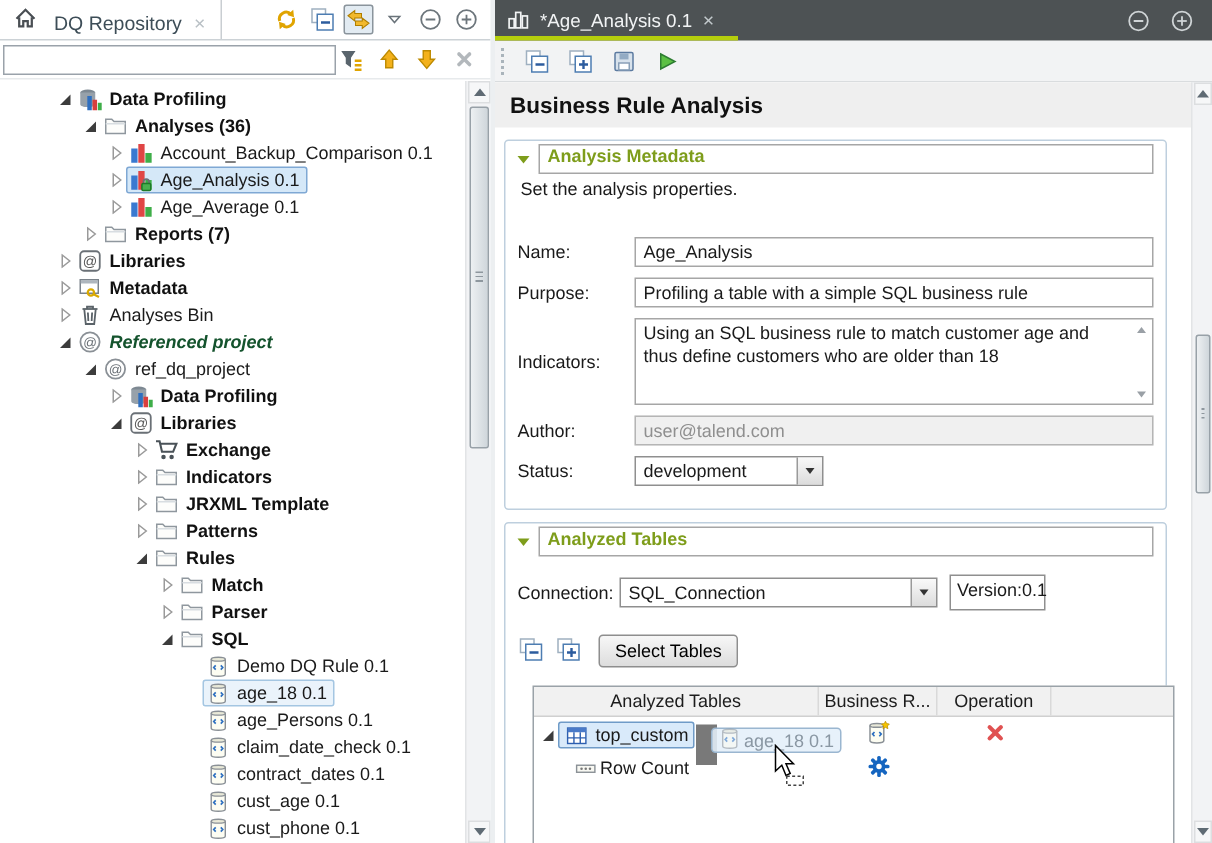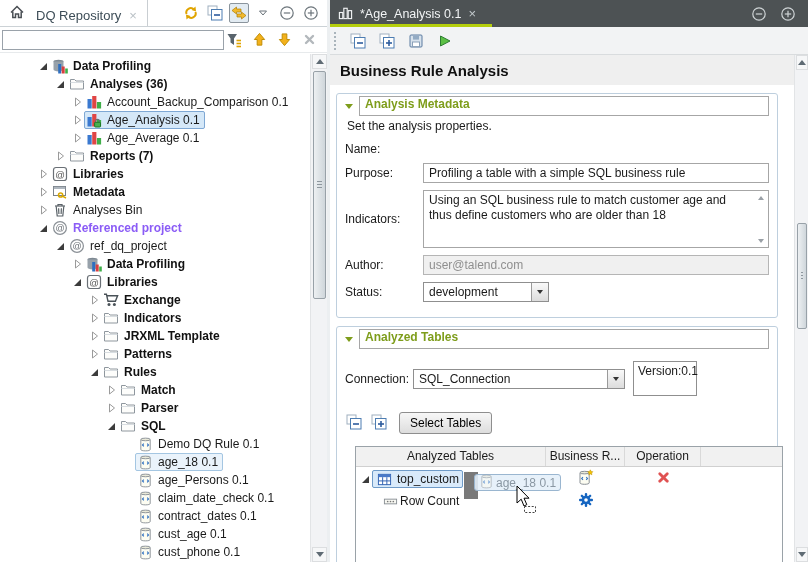--- a/index.html
+++ b/index.html
@@ -21,21 +21,21 @@
   .tool-btn.pressed{border:1px solid #8a949c;border-radius:2px;background:#e2ebf2;}
 
   .lp-searchrow{height:26px;display:flex;align-items:center;border-bottom:1px solid #e7eaec;}
   .lp-search{margin-left:2px;width:228px;height:20px;border:1px solid #9aa2aa;padding:0 4px;font:12px "Liberation Sans",sans-serif;outline:none;}
   .lp-filter-tools{margin-left:auto;display:flex;align-items:center;gap:5px;padding-right:8px;}
 
   .tree{position:absolute;left:0;top:54px;right:17px;bottom:0;overflow:hidden;padding-top:3px;background:#fff;padding-left:32px;}
   .trow{height:18px;display:flex;align-items:center;white-space:nowrap;cursor:default;}
   .trow .lbl{padding:0 3px;}
   .trow.bold .lbl{font-weight:bold;color:#111;}
-  .trow.muted .lbl{color:#8b5cf6;}
+  .trow.muted .lbl{color:#14532d;font-style:italic;}
   .tarrow{width:13px;height:12px;display:flex;align-items:center;justify-content:center;flex:none;}
   .ticon{width:16px;height:16px;margin-right:2px;flex:none;display:flex;align-items:center;justify-content:center;}
   .tsel{display:flex;align-items:center;border:1px solid transparent;border-radius:2px;padding:0 1px;}
   .tsel.sel1{background:#d5e8f8;border-color:#7fa8d4;}
   .tsel.sel2{background:#eaf3fb;border-color:#a4c6e2;}
 
   
   .vscroll{position:absolute;width:17px;background:#f2f3f5;border-left:1px solid #e2e4e6;}
   .sb-btn{position:absolute;left:1px;right:0;height:15px;background:#f6f7f8;border:1px solid #dcdee0;
           display:flex;align-items:center;justify-content:center;}
@@ -63,40 +63,40 @@
   .ed-title{height:30px;background:#efefef;display:flex;align-items:center;padding-left:10px;
             font-size:15px;font-weight:bold;color:#111;}
   .ed-body{padding:8px 16px 0 6px;}
 
   .section{border:1px solid #becfde;border-radius:3px;background:#fff;padding:4px 8px 8px 8px;margin-bottom:8px;}
   .s-title{display:flex;align-items:center;gap:6px;height:16px;}
   .s-title .twistie{width:0;height:0;border-left:4px solid transparent;border-right:4px solid transparent;border-top:5px solid #7e9d1b;}
   .s-title .txt{font-weight:bold;color:#7e9d1b;}
   .s-sub{margin:5px 0 0 2px;height:15px;}
 
-  .form{margin-top:8px;}
+  .form{margin-top:24px;}
   .frow{display:flex;align-items:center;margin-bottom:7px;}
   .frow .flabel{width:78px;flex:none;}
   .txt{flex:1;height:20px;border:1px solid #a6a6a6;padding:0 5px;font:12px "Liberation Sans",sans-serif;color:#1a1a1a;outline:none;background:#fff;}
   .txt:disabled,.txt.disabled{background:#f0f0f0;color:#8f8f8f;border-color:#b5b5b5;}
   .descbox{flex:1;height:58px;border:1px solid #a6a6a6;position:relative;background:#fff;}
   .descbox .dtext{padding:2px 16px 2px 5px;line-height:15px;}
   .mini-arrow{position:absolute;right:3px;width:9px;height:9px;display:flex;align-items:center;justify-content:center;}
   .mini-arrow .tri-up{border-left-width:3.5px;border-right-width:3.5px;border-bottom:4px solid #9aa0a6;}
   .mini-arrow .tri-down{border-left-width:3.5px;border-right-width:3.5px;border-top:4px solid #9aa0a6;}
 
   .combo{height:20px;border:1px solid #8f8f8f;display:flex;background:#fff;}
   .combo .cval{flex:1;padding:0 5px;line-height:18px;overflow:hidden;}
   .combo .cbtn{width:17px;border-left:1px solid #9a9a9a;background:linear-gradient(#f9f9f9,#dcdcdc);
                display:flex;align-items:center;justify-content:center;}
   .combo .cbtn .tri-down{border-left-width:3.5px;border-right-width:3.5px;border-top:4px solid #333;}
 
   .connrow{display:flex;align-items:center;margin-top:14px;}
   .connrow .flabel{width:68px;flex:none;}
-  .versionbox{margin-left:8px;width:64px;height:35px;border:1px solid #8f8f8f;padding:0 4px;line-height:18px;background:#fff;}
+  .versionbox{margin-left:8px;width:64px;height:24px;border:1px solid #8f8f8f;padding:0 4px;line-height:18px;background:#fff;}
 
   .toolsrow{display:flex;align-items:center;gap:7px;margin-top:16px;}
   .btn{margin-left:4px;height:22px;padding:0 10px;border:1px solid #8e8e8e;border-radius:3px;
        background:linear-gradient(#f7f7f7,#dddddd);font:12px "Liberation Sans",sans-serif;}
 
   .atable{position:relative;margin:12px 0 0 10px;width:428px;height:128px;border:1px solid #9aa2a8;background:#fff;}
   .thead{display:flex;height:20px;background:#f1f1f1;border-bottom:1px solid #d0d0d0;}
   .th{flex:none;text-align:center;line-height:19px;border-right:1px solid #d9d9d9;color:#1c1c1c;overflow:hidden;}
   .th:last-child{border-right:none;}
   .tbrow{display:flex;align-items:center;}
@@ -755,20 +755,21 @@
 
         <div class="section">
           <div class="s-title">
             <span class="twistie"></span>
             <span class="txt">Analysis Metadata</span>
           </div>
           <div class="s-sub">Set the analysis properties.</div>
           <div class="form">
             <div class="frow">
               <span class="flabel">Name:</span>
+              <input class="txt" value="Age_Analysis" style="">
             </div>
             <div class="frow">
               <span class="flabel">Purpose:</span>
               <input class="txt" value="Profiling a table with a simple SQL business rule" style="">
             </div>
             <div class="frow">
               <span class="flabel">Indicators:</span>
               <div class="descbox">
                 <div class="dtext">Using an SQL business rule to match customer age and thus define customers who are older than 18</div>
                 <span class="mini-arrow" style="top:2px;">

